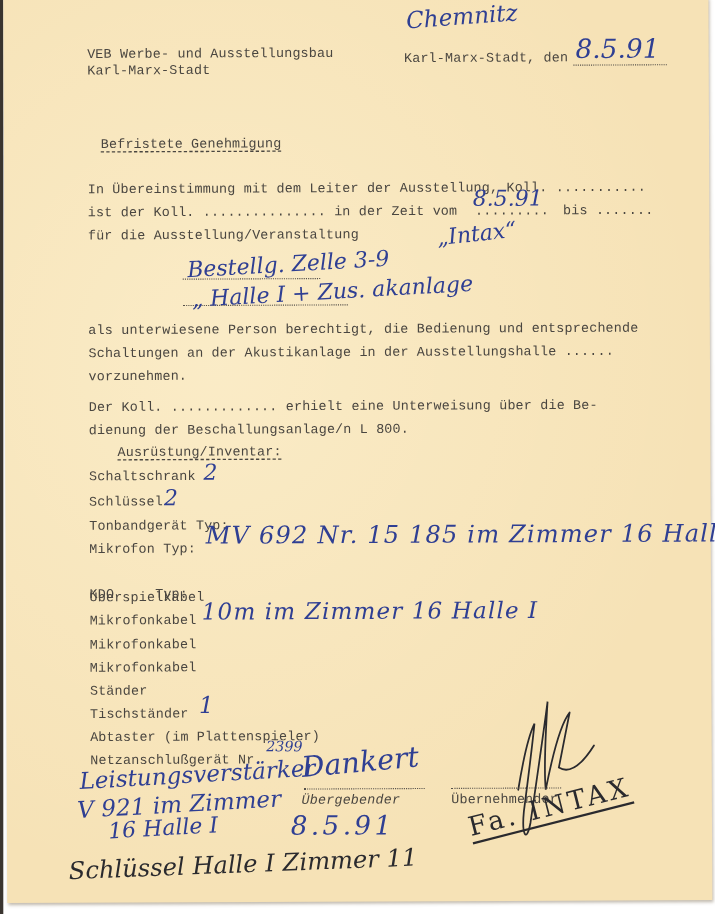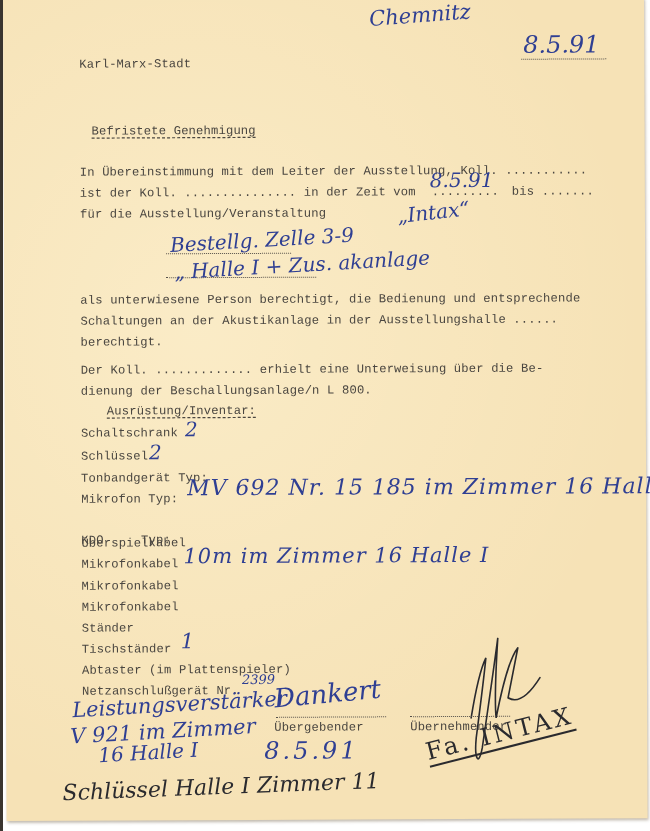--- a/index.html
+++ b/index.html
@@ -27,44 +27,46 @@
   .u { text-decoration: underline; text-decoration-style: dashed; text-underline-offset: 3px; padding-left: 12px; }
   .dots { position: absolute; border-bottom: 1.5px dotted #55504a; height: 0; }
 </style>
 </head>
 <body>
 
 <div class="left-edge"></div>
 
 <div class="paper">
 
+  <div class="t" style="left:76px; top:43px;">VEB Werbe- und Ausstellungsbau</div>
   <div class="t" style="left:76px; top:58px;">Karl-Marx-Stadt</div>
 
   <div class="hw" style="left:366px; top:5px; font-size:21px; transform:rotate(-4deg);">Chemnitz</div>
+  <div class="t" style="left:364px; top:48px;">Karl-Marx-Stadt, den</div>
   <div class="dots" style="left:518px; top:61px; width:85px;"></div>
   <div class="hw" style="left:520px; top:33px; font-size:24px;">8.5.91</div>
 
   <div class="t u" style="left:76px; top:125px;">Befristete Genehmigung</div>
 
   <div class="t" style="left:76px; top:166px;">In Übereinstimmung mit dem Leiter der Ausstellung, Koll. ...........</div>
   <div class="t" style="left:76px; top:187px;">ist der Koll. ............... in der Zeit vom</div>
   <div class="t" style="left:428px; top:187px;">.........</div>
   <div class="t" style="left:508px; top:187px;">bis .......</div>
   <div class="hw" style="left:426px; top:170px; font-size:20px;">8.5.91</div>
   <div class="t" style="left:76px; top:208px;">für die Ausstellung/Veranstaltung</div>
   <div class="hw" style="left:393px; top:202px; font-size:20px; transform:rotate(-6deg);">„Intax“</div>
 
   <div class="dots" style="left:162px; top:254px; width:125px;"></div>
   <div class="dots" style="left:162px; top:278px; width:150px;"></div>
   <div class="hw" style="left:166px; top:229px; font-size:20px; transform:rotate(-3deg);">Bestellg. Zelle 3-9</div>
   <div class="hw" style="left:170px; top:254px; font-size:20px; transform:rotate(-3deg);">„ Halle I + Zus. akanlage</div>
 
   <div class="t" style="left:76px; top:294px;">als unterwiesene Person berechtigt, die Bedienung und entsprechende</div>
   <div class="t" style="left:76px; top:315px;">Schaltungen an der Akustikanlage in der Ausstellungshalle ......</div>
-  <div class="t" style="left:76px; top:336px;">berechtigt.</div>
+  <div class="t" style="left:76px; top:336px;">vorzunehmen.</div>
 
   <div class="t" style="left:76px; top:364px;">Der Koll. ............. erhielt eine Unterweisung über die Be-</div>
   <div class="t" style="left:76px; top:385px;">dienung der Beschallungsanlage/n L 800.</div>
 
   <div class="t u" style="left:90px; top:405px;">Ausrüstung/Inventar:</div>
 
   <div class="t" style="left:76px; top:427px;">Schaltschrank</div>
   <div class="hw" style="left:180px; top:418px; font-size:20px;">2</div>
 
   <div class="t" style="left:76px; top:450px;">Schlüssel</div>
@@ -93,21 +95,21 @@
 
   <div class="t" style="left:76px; top:664px;">Abtaster (im Plattenspieler)</div>
   <div class="hw" style="left:236px; top:673px; font-size:13px;">2399</div>
 
   <div class="hw" style="left:66px; top:693px; font-size:21px; transform:rotate(-3deg);">Leistungsverstärker</div>
   <div class="hw" style="left:64px; top:720px; font-size:21px; transform:rotate(-3deg);">V 921 im Zimmer</div>
   <div class="hw" style="left:92px; top:741px; font-size:20px; transform:rotate(-3deg);">16 Halle I</div>
 
   <div class="hw" style="left:268px; top:680px; font-size:26px; transform:rotate(-5deg);">Dankert</div>
   <div class="dots" style="left:270px; top:718px; width:110px;"></div>
-  <div class="t" style="left:268px; top:722px;">Übergebender</div>
+  <div class="t" style="left:268px; top:722px;font-style:italic;">Übergebender</div>
   <div class="hw" style="left:258px; top:738px; font-size:24px; letter-spacing:3px;">8.5.91</div>
 
   <svg style="position:absolute; left:430px; top:630px;" width="110" height="150">
     <path d="M35 90 C 40 60, 45 40, 50 30 C 48 50, 44 80, 40 110 C 38 130, 42 140, 46 120 C 52 80, 58 40, 62 10 C 60 40, 58 70, 60 90 C 66 60, 74 30, 82 20 C 78 40, 74 60, 72 70 C 80 75, 90 72, 104 50" fill="none" stroke="#2a2a2e" stroke-width="1.6" stroke-linecap="round"></path>
   </svg>
   <div class="dots" style="left:404px; top:718px; width:100px;"></div>
   <div class="t" style="left:404px; top:722px;">Übernehmender</div>
   <div class="hw hw-black" style="left:420px; top:740px; font-size:24px; font-style:normal; transform:rotate(-14deg); transform-origin:0 50%; letter-spacing:3px; text-decoration:underline; text-underline-offset:6px;">Fa. INTAX</div>
 
   <div class="hw hw-black" style="left:56px; top:775px; font-size:22px; transform:rotate(-2deg);">Schlüssel Halle I Zimmer 11</div>

